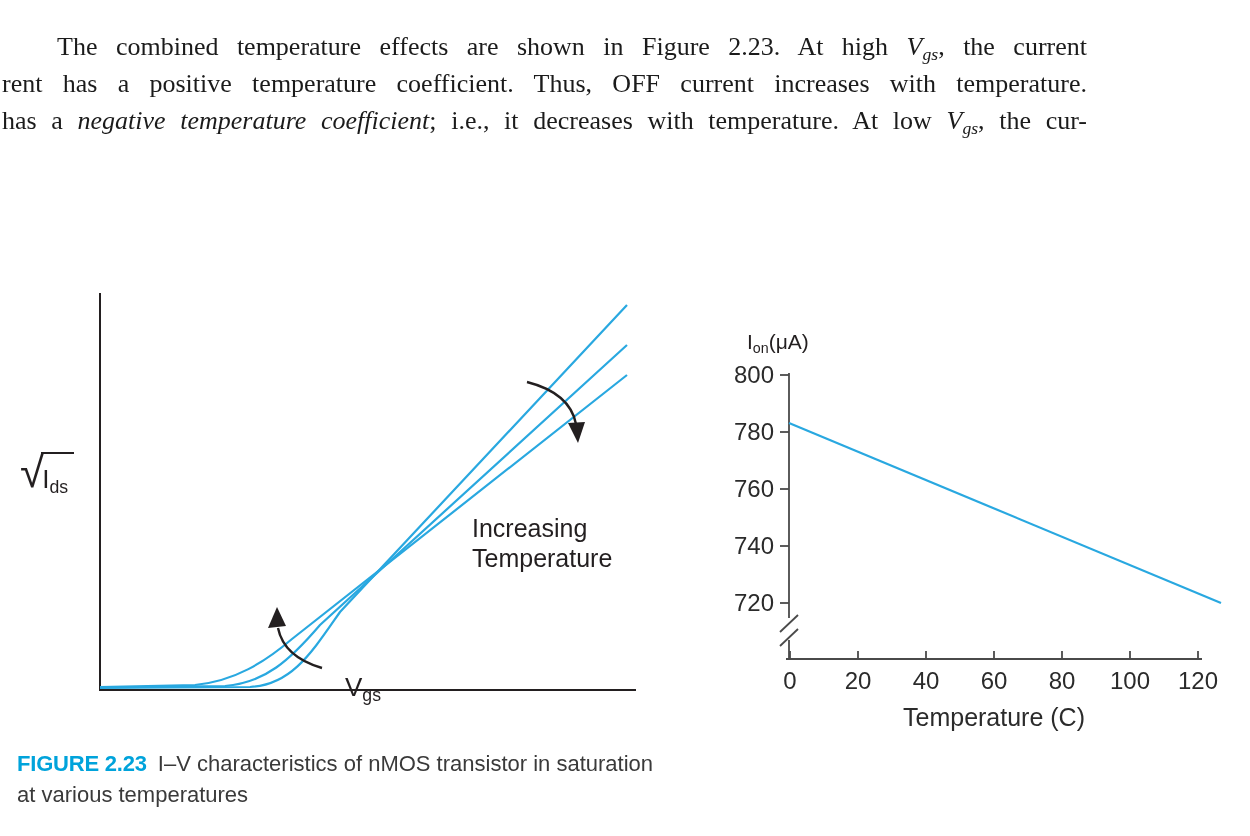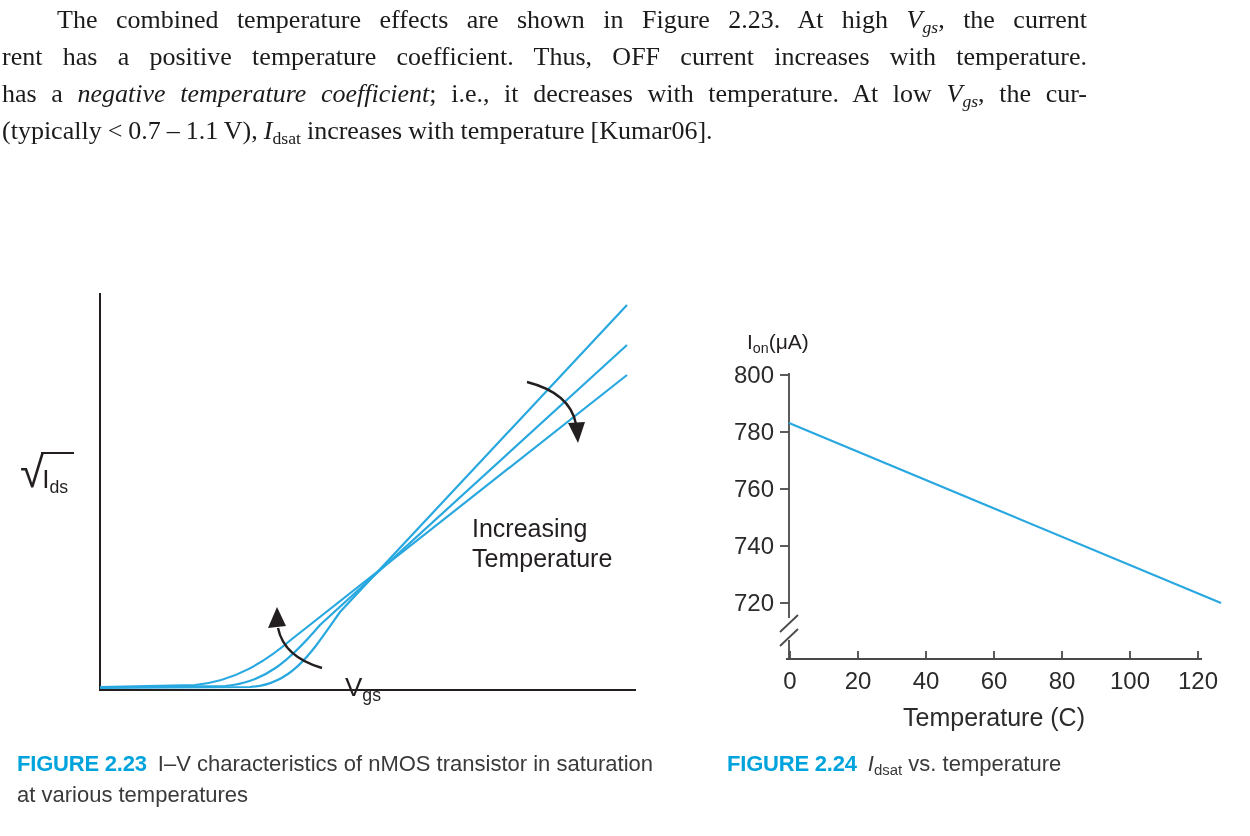--- a/index.html
+++ b/index.html
@@ -5,21 +5,21 @@
   html,body{margin:0;padding:0;background:#fff;}
   .page{position:relative;width:1250px;height:836px;background:#ffffff;overflow:hidden;
         font-family:"Liberation Sans", sans-serif;color:#231f20;}
 
   
   .para{position:absolute;left:2px;top:1px;width:1085px;
         font-family:"Liberation Serif", serif;font-size:26px;line-height:37px;
         color:#1b1b1b;word-spacing:-0.5px;}
   .pline{white-space:normal;}
   .pline.j{text-align:justify;text-align-last:justify;}
-  .pline.ind{text-indent:55px;}
+  .pline.ind{text-indent:55px;margin-top:27px;}
   .para sub,.caption sub,.axis-lab sub{
         font-size:0.68em;position:relative;top:0.3em;vertical-align:baseline;line-height:0;}
 
   
   .fig23-svg{position:absolute;left:0px;top:280px;}
   .fig24-svg{position:absolute;left:700px;top:320px;}
   .axis{stroke:#231f20;stroke-width:2;}
   .axis2{stroke:#4a4a4a;stroke-width:1.8;}
   .curve{fill:none;stroke:#29a8e0;stroke-width:2.2;}
   .dataline{stroke:#29a8e0;stroke-width:2.2;}
@@ -46,21 +46,20 @@
 </style>
 </head>
 <body>
 
 <div class="page">
 
   <div class="para">
     <div class="pline j ind">The combined temperature effects are shown in Figure 2.23. At high <i>V</i><sub><i>gs</i></sub>, the current</div>
     <div class="pline j">rent has a positive temperature coefficient. Thus, OFF current increases with temperature.</div>
     <div class="pline j">has a <i>negative temperature coefficient</i>; i.e., it decreases with temperature. At low <i>V</i><sub><i>gs</i></sub>, the cur-</div>
-    <div class="pline">(typically &lt; 0.7 – 1.1 V), <i>I</i><sub>dsat</sub> increases with temperature [Kumar06].</div>
   </div>
 
   <svg class="fig23-svg" width="680" height="470" viewBox="0 0 680 470">
     <line class="axis" x1="100" y1="13" x2="100" y2="410"></line>
     <line class="axis" x1="99" y1="410" x2="636" y2="410"></line>
     <path class="curve" d="M100,407 L195,405 C235,401 265,382 292,359 L627,95"></path>
     <path class="curve" d="M100,407.5 L225,406 C265,403 290,380 320,345 L627,65"></path>
     <path class="curve" d="M100,408 L250,407 C292,405 312,372 340,332 L627,25"></path>
     <path class="arrow" d="M322,388 Q284,377 278,348"></path>
     <polygon class="ah" points="277,327 268,348 286,346"></polygon>
@@ -120,17 +119,14 @@
 
     <text class="axlabel" x="294" y="406" text-anchor="middle">Temperature (C)</text>
 
     <line class="dataline" x1="89" y1="103" x2="521" y2="283"></line>
   </svg>
 
   <div class="axis-lab fig24-ylabel">
     <span>I</span><sub>on</sub><span>(μA)</span>
   </div>
 
-  <div class="caption cap2">
-    <span class="cap-label">FIGURE 2.24</span><span class="cap-text"><i>I</i><sub>dsat</sub> vs. temperature</span>
-  </div>
 
 </div>
 
 </body></html>

